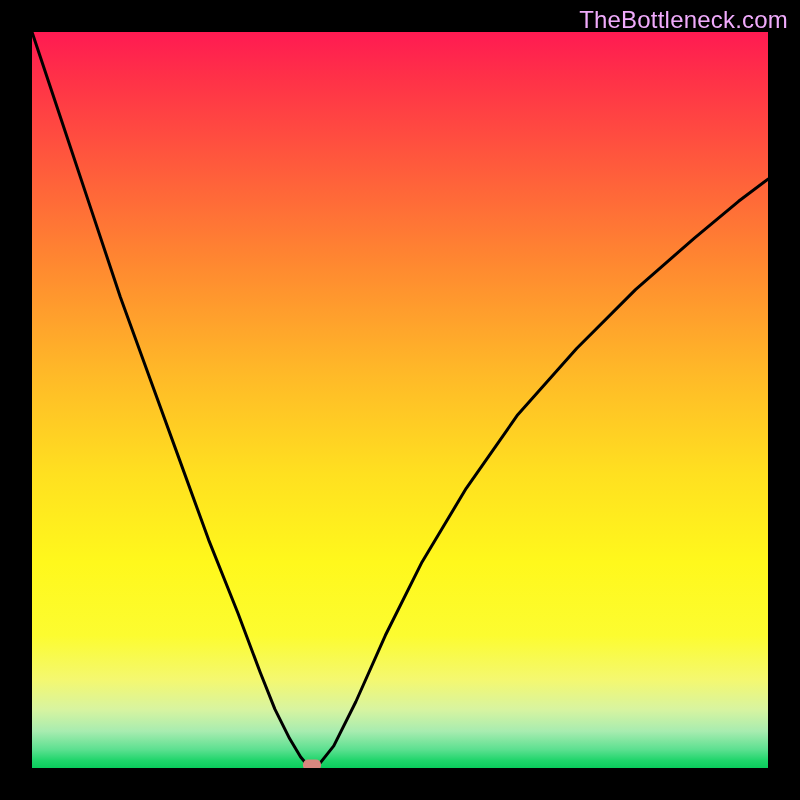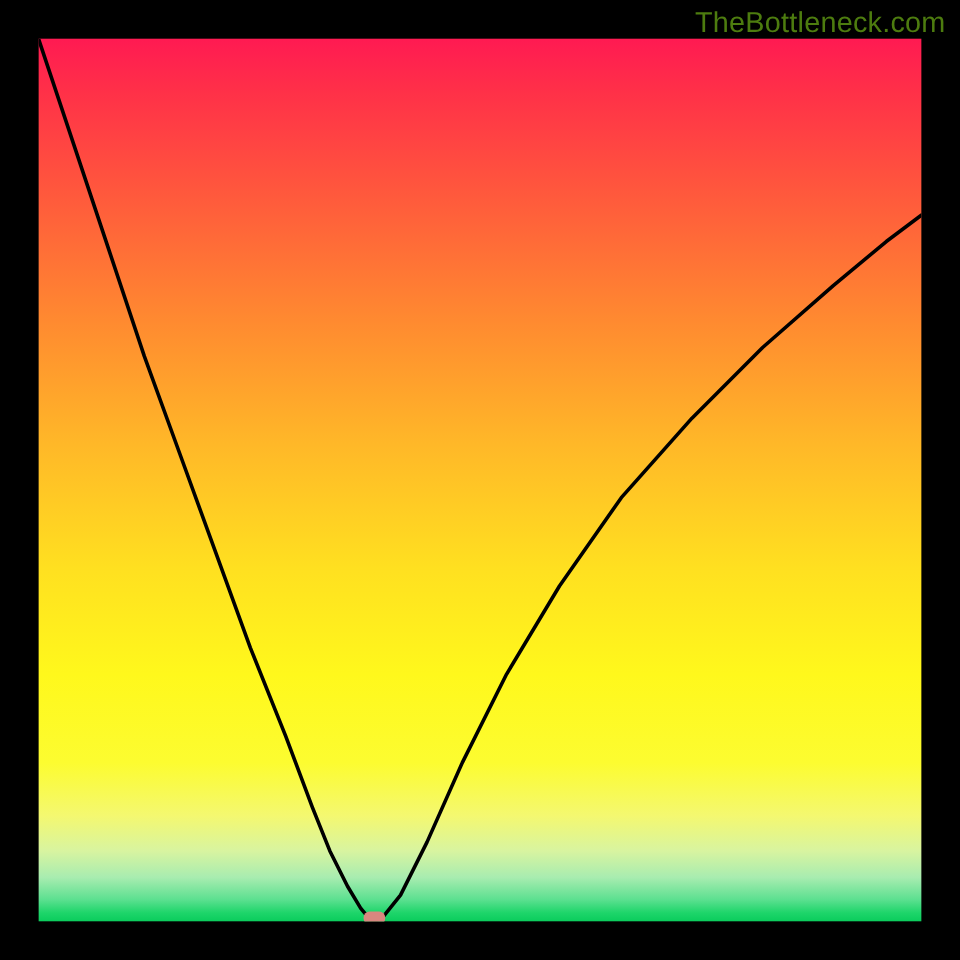--- a/index.html
+++ b/index.html
@@ -15,21 +15,21 @@
     position: absolute;
     top: 0;
     left: 0;
     width: 800px;
     height: 800px;
   }
   .watermark {
     position: absolute;
     top: 6px;
     right: 12px;
-    color: #4d7c0f;
+    color: #f0abfc;
     font-size: 24px;
     font-weight: 500;
     letter-spacing: 0.2px;
     z-index: 10;
   }
   .plot-area {
     position: absolute;
     top: 32px;
     left: 32px;
     width: 736px;

